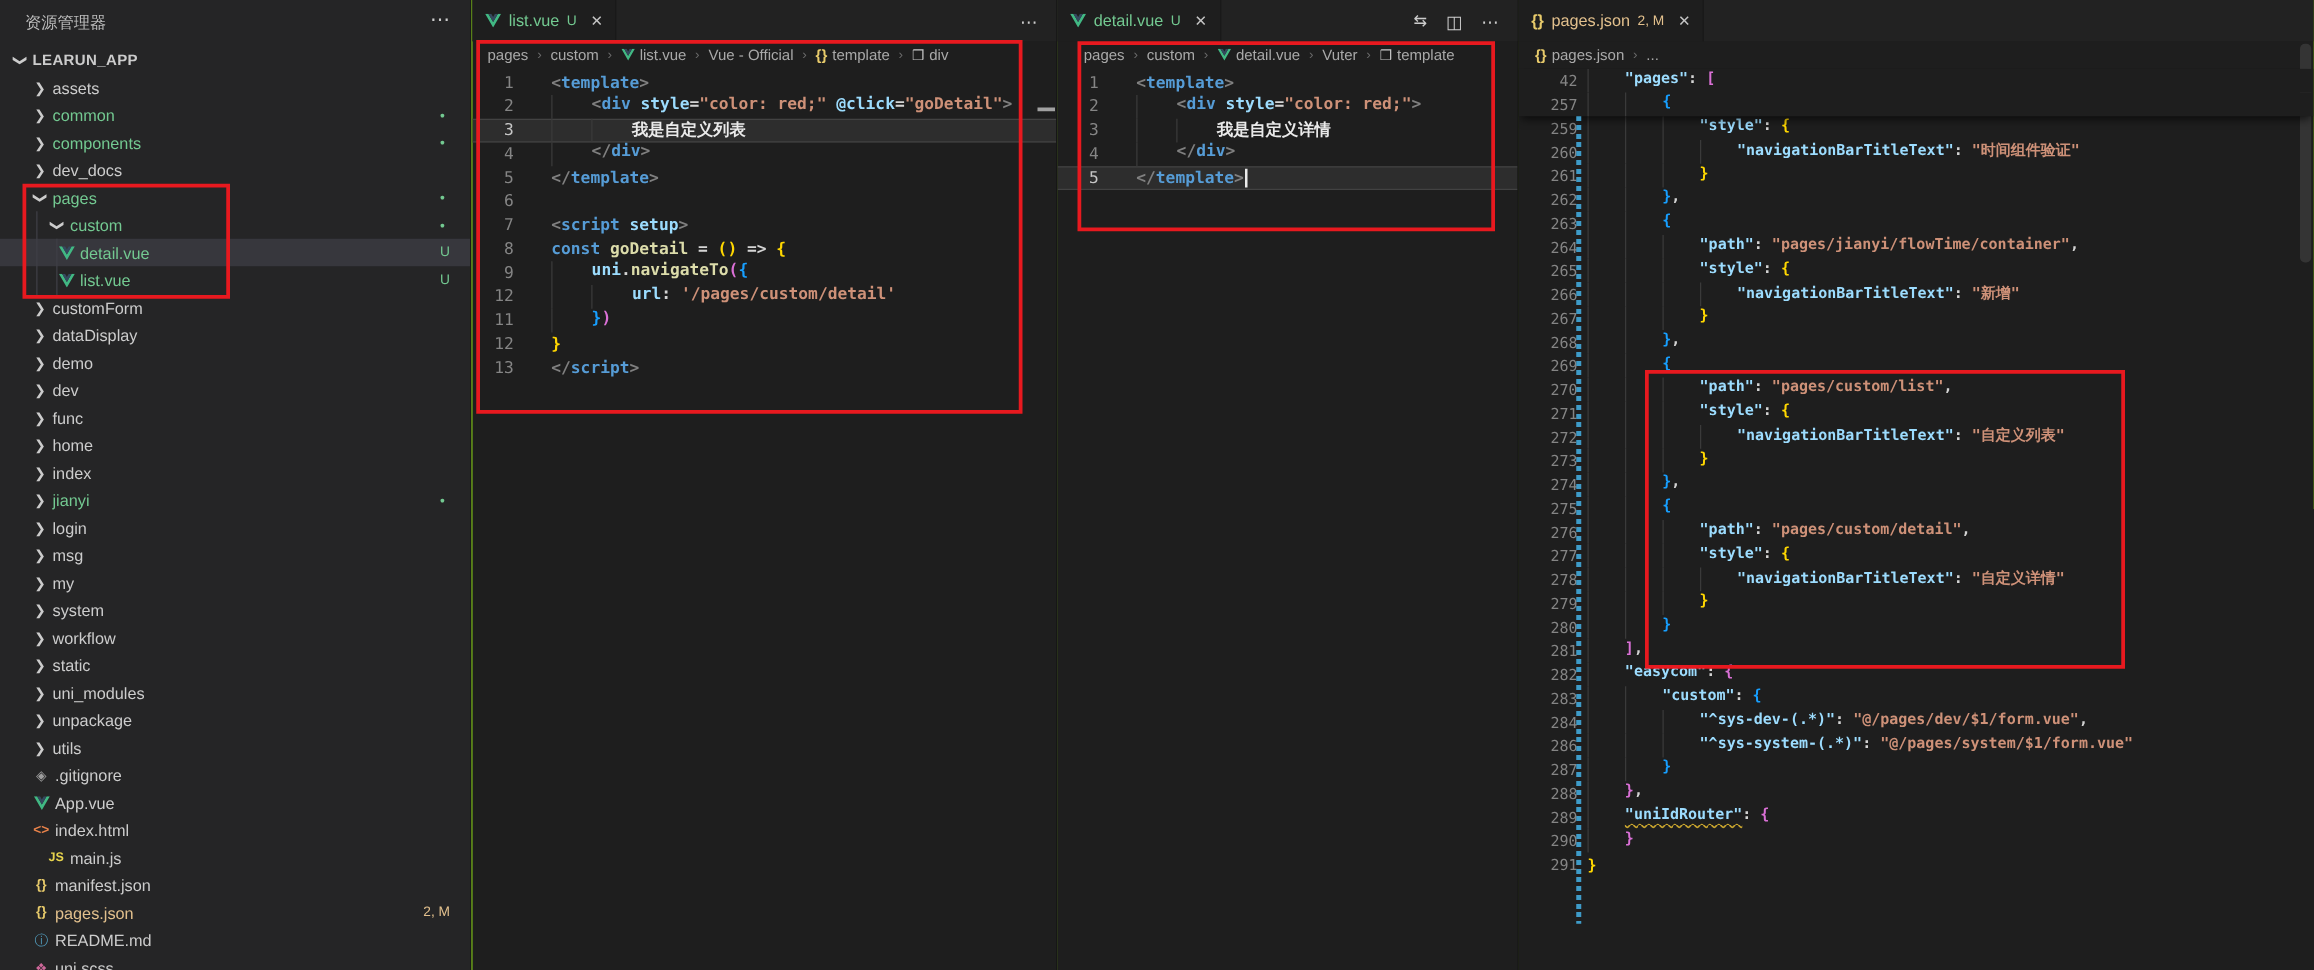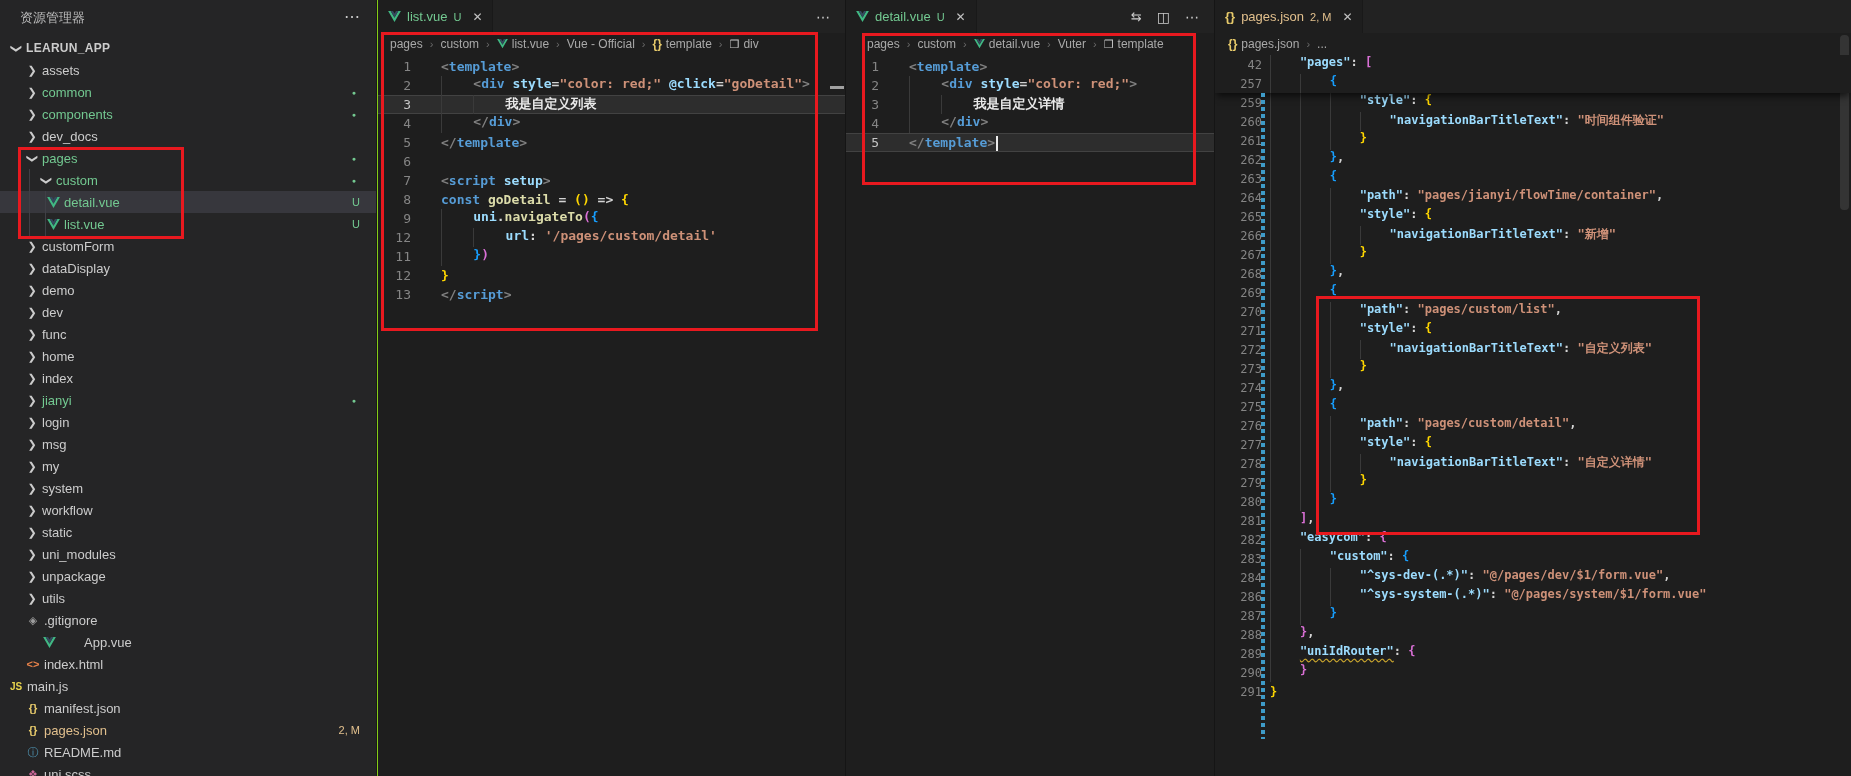--- a/index.html
+++ b/index.html
@@ -197,32 +197,32 @@
           <span class="lbl ">unpackage</span>
         </div>
         <div class="trow" style="padding-left: 24px;">
           <span class="chev ">❯</span>
           <span class="lbl ">utils</span>
         </div>
         <div class="trow" style="padding-left: 24px;">
           <span class="ficon"><span style="color:#9d9d9d;">◈</span></span>
           <span class="lbl ">.gitignore</span>
         </div>
-        <div class="trow" style="padding-left: 40px; gap: 24px;">
+        <div class="trow" style="padding-left: 24px;">
           <span class="ficon"><svg class="vuesvg" width="13" height="11.18" viewBox="0 0 24 21">
               <path fill="#41b883" d="M0 0h4.8L12 12.5 19.2 0H24L12 20.7z"></path>
               <path fill="#34495e" d="M4.8 0h4.4L12 4.9 14.8 0h4.4L12 12.4z"></path>
             </svg></span>
           <span class="lbl ">App.vue</span>
         </div>
         <div class="trow" style="padding-left: 24px;">
           <span class="ficon"><span style="color:#e8824a;font-weight:bold;">&lt;&gt;</span></span>
           <span class="lbl ">index.html</span>
         </div>
-        <div class="trow" style="padding-left: 7px;">
+        <div class="trow" style="padding-left: 36px;">
           <span class="ficon"><span style="color:#e8d44d;font-weight:bold;font-size:10px;">JS</span></span>
           <span class="lbl ">main.js</span>
         </div>
         <div class="trow" style="padding-left: 24px;">
           <span class="ficon"><span style="color:#e8cb6b;font-weight:bold;">{}</span></span>
           <span class="lbl ">manifest.json</span>
         </div>
         <div class="trow" style="padding-left: 24px;">
           <span class="ficon"><span style="color:#e8cb6b;font-weight:bold;">{}</span></span>
           <span class="lbl y">pages.json</span>

